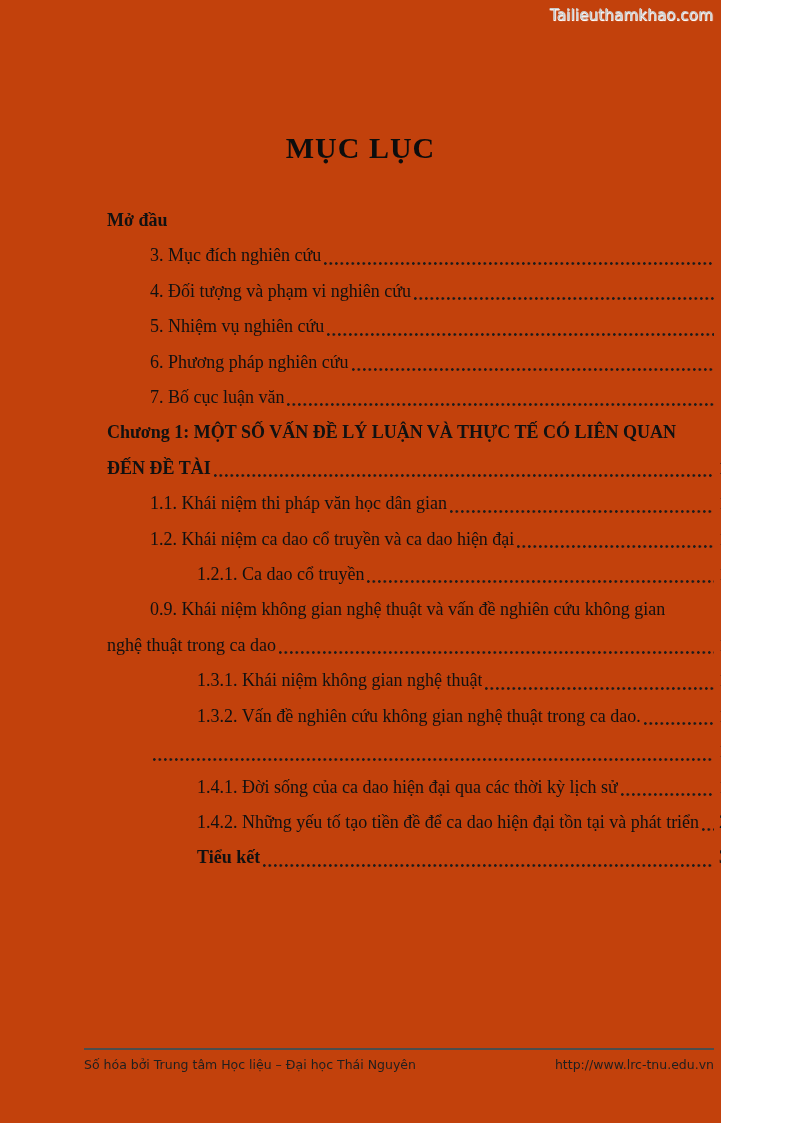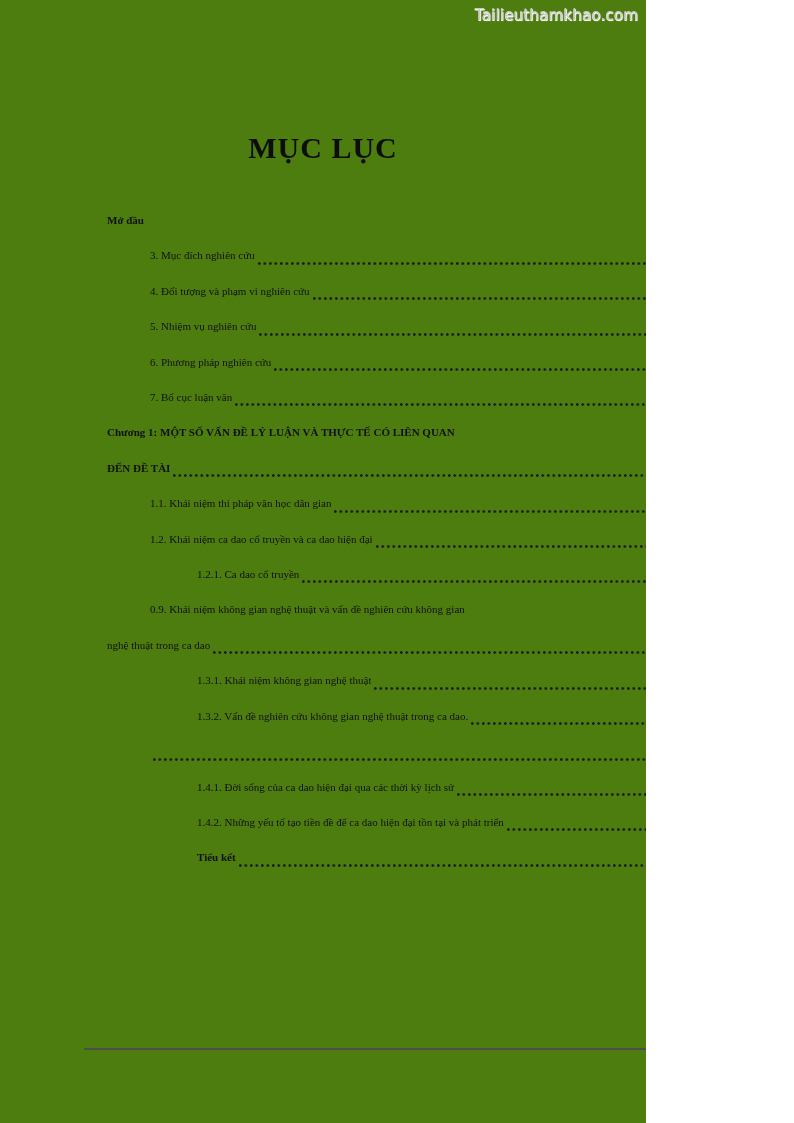--- a/index.html
+++ b/index.html
@@ -2,23 +2,23 @@
 <html><head>
 <meta charset="utf-8">
 <style>
   html, body {
     margin: 0;
     padding: 0;
     background: #ffffff;
   }
   .page {
     position: relative;
-    width: 646px;
+    width: 721px;
     height: 1123px;
-    background: #4d7c0f;
+    background: #c2410c;
     overflow: hidden;
     font-family: "Liberation Serif", serif;
     color: #111111;
   }
   .watermark {
     position: absolute;
     top: 6px;
     right: 8px;
     font-family: "DejaVu Sans", sans-serif;
     font-size: 15px;
@@ -41,21 +41,21 @@
   .toc {
     position: absolute;
     top: 203px;
     left: 107px;
     width: 630px;
   }
   .toc-row {
     display: flex;
     align-items: baseline;
     line-height: 35.4px;
-    font-size: 11px;
+    font-size: 18px;
     white-space: nowrap;
   }
   .toc-row.bold { font-weight: bold; }
   .toc-row.indent-1 { padding-left: 43px; }
   .toc-row.indent-2 { padding-left: 90px; }
   .toc-text {
     flex: 0 1 auto;
     overflow: hidden;
   }
   .toc-dots {
@@ -188,15 +188,19 @@
       </div>
       <div class="toc-row indent-2 bold">
         <span class="toc-text">Tiểu kết</span>
         <span class="toc-dots"></span>
         <span class="toc-page">30</span>
       </div>
     </div>
 
   <div class="footer">
     <div class="footer-rule"></div>
+    <div class="footer-row">
+      <span>Số hóa bởi Trung tâm Học liệu – Đại học Thái Nguyên</span>
+      <span>http://www.lrc-tnu.edu.vn</span>
+    </div>
   </div>
 
 </div>
 
 </body></html>

